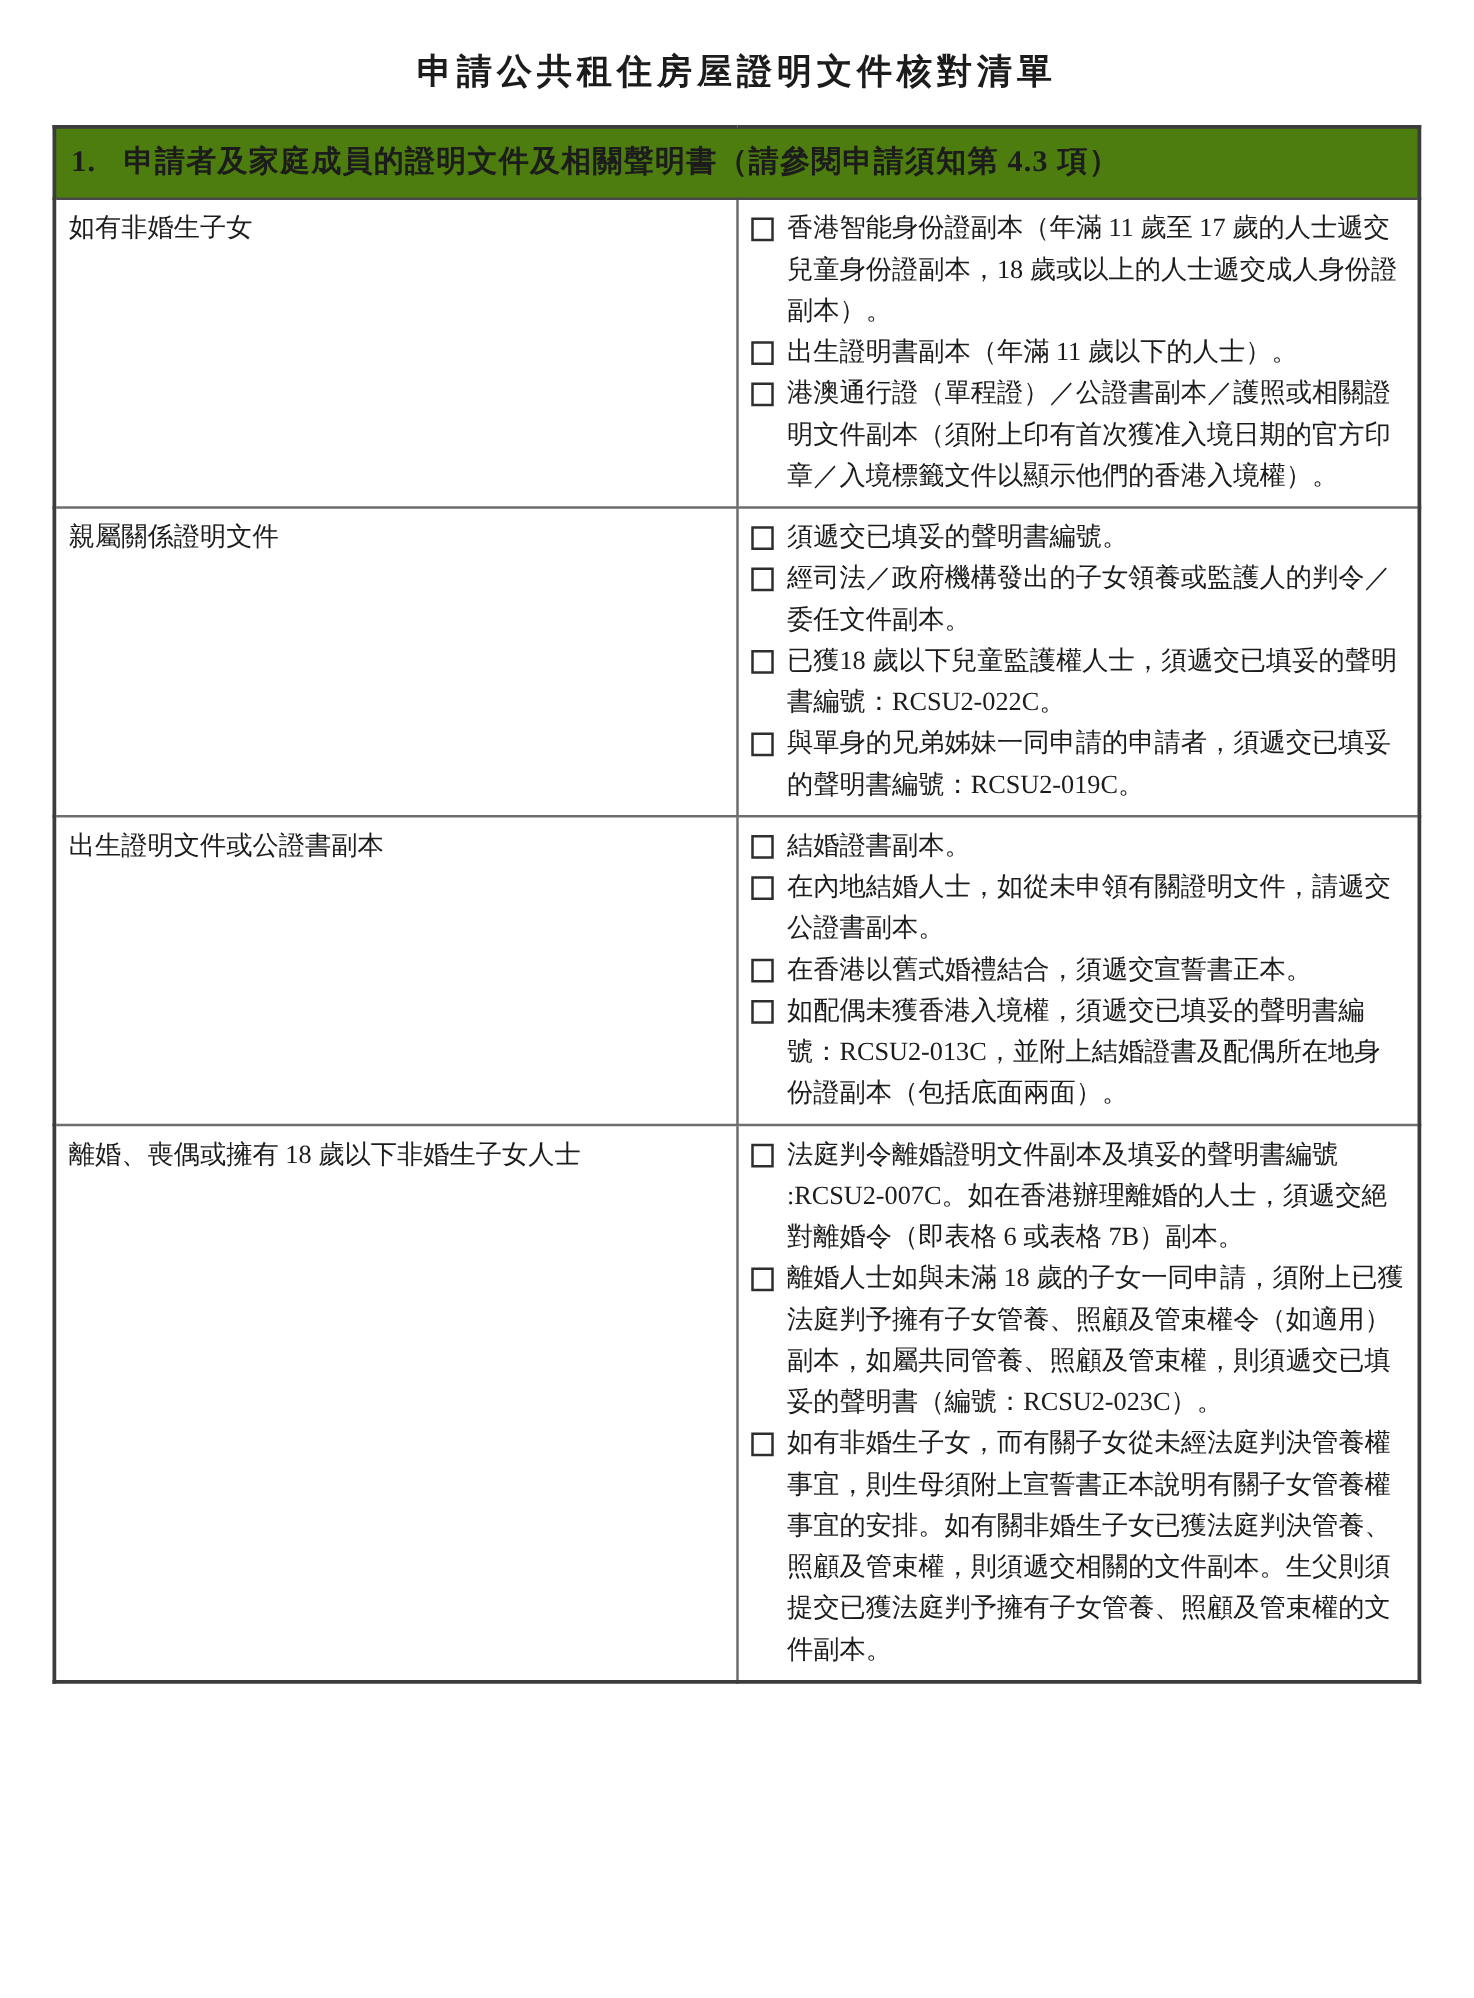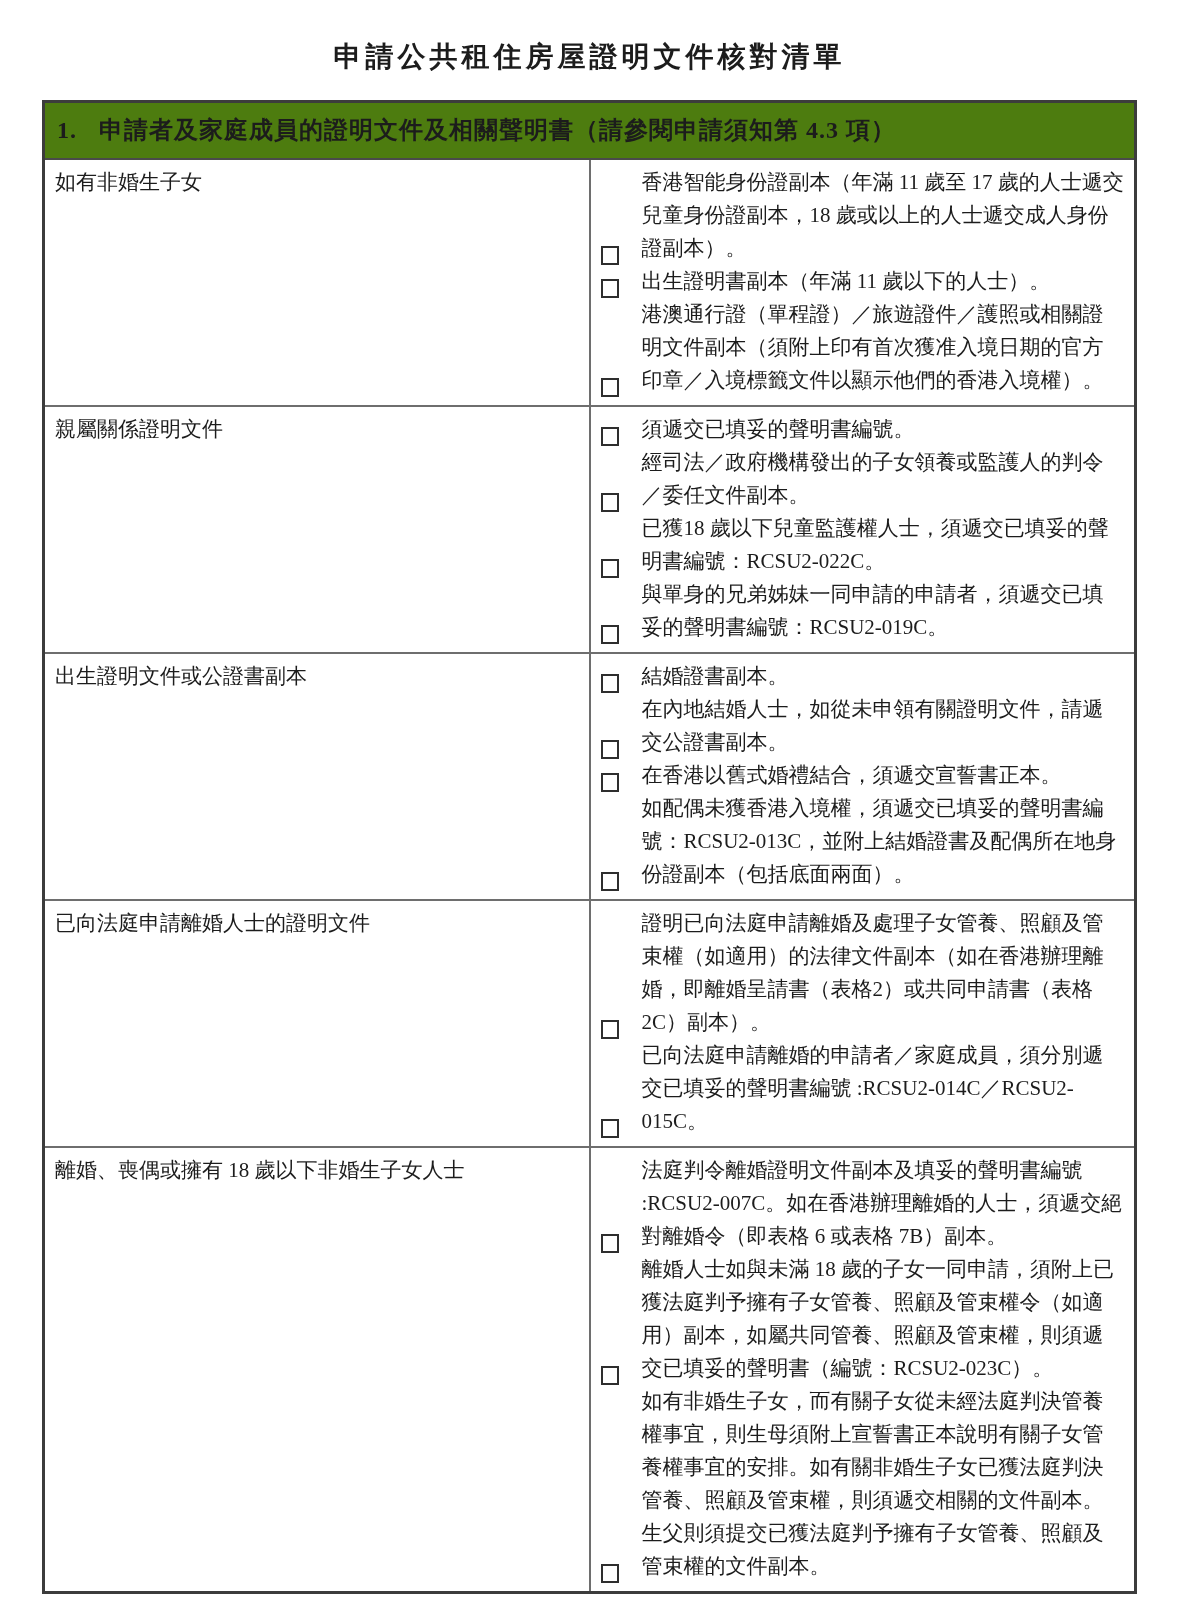--- a/index.html
+++ b/index.html
@@ -55,22 +55,22 @@
     margin-right: 22px;
   }
   td.label-cell {
     width: 248px;
   }
   td.items-cell {
     padding-left: 12px;
   }
   .check-item {
     display: flex;
-    align-items: flex-end;
-    gap: 23px;
+    align-items: flex-start;
+    gap: 11px;
   }
   .checkbox {
     flex: 0 0 auto;
     width: 14px;
     height: 15px;
     border: 2px solid #2e2e2e;
     margin-top: 8px;
     background: #ffffff;
   }
   .item-text {
@@ -93,21 +93,21 @@
             <div class="check-item">
               <span class="checkbox"></span>
               <span class="item-text">香港智能身份證副本（年滿 11 歲至 17 歲的人士遞交兒童身份證副本，18 歲或以上的人士遞交成人身份證副本）。</span>
             </div>
             <div class="check-item">
               <span class="checkbox"></span>
               <span class="item-text">出生證明書副本（年滿 11 歲以下的人士）。</span>
             </div>
             <div class="check-item">
               <span class="checkbox"></span>
-              <span class="item-text">港澳通行證（單程證）／旅遊證件／護照或相關證明文件副本（須附上印有首次獲准入境日期的官方印章／入境標籤文件以顯示他們的香港入境權）。</span>
+              <span class="item-text">港澳通行證（單程證）／公證書副本／護照或相關證明文件副本（須附上印有首次獲准入境日期的官方印章／入境標籤文件以顯示他們的香港入境權）。</span>
             </div>
           </td>
         </tr>
         <tr>
           <td class="label-cell">親屬關係證明文件</td>
           <td class="items-cell">
             <div class="check-item">
               <span class="checkbox"></span>
               <span class="item-text">須遞交已填妥的聲明書編號。</span>
             </div>
@@ -140,33 +140,20 @@
               <span class="checkbox"></span>
               <span class="item-text">在香港以舊式婚禮結合，須遞交宣誓書正本。</span>
             </div>
             <div class="check-item">
               <span class="checkbox"></span>
               <span class="item-text">如配偶未獲香港入境權，須遞交已填妥的聲明書編號：RCSU2-013C，並附上結婚證書及配偶所在地身份證副本（包括底面兩面）。</span>
             </div>
           </td>
         </tr>
         <tr>
-          <td class="label-cell">已向法庭申請離婚人士的證明文件</td>
-          <td class="items-cell">
-            <div class="check-item">
-              <span class="checkbox"></span>
-              <span class="item-text">證明已向法庭申請離婚及處理子女管養、照顧及管束權（如適用）的法律文件副本（如在香港辦理離婚，即離婚呈請書（表格2）或共同申請書（表格2C）副本）。</span>
-            </div>
-            <div class="check-item">
-              <span class="checkbox"></span>
-              <span class="item-text">已向法庭申請離婚的申請者／家庭成員，須分別遞交已填妥的聲明書編號 :RCSU2-014C／RCSU2-015C。</span>
-            </div>
-          </td>
-        </tr>
-        <tr>
           <td class="label-cell">離婚、喪偶或擁有 18 歲以下非婚生子女人士</td>
           <td class="items-cell">
             <div class="check-item">
               <span class="checkbox"></span>
               <span class="item-text">法庭判令離婚證明文件副本及填妥的聲明書編號 :RCSU2-007C。如在香港辦理離婚的人士，須遞交絕對離婚令（即表格 6 或表格 7B）副本。</span>
             </div>
             <div class="check-item">
               <span class="checkbox"></span>
               <span class="item-text">離婚人士如與未滿 18 歲的子女一同申請，須附上已獲法庭判予擁有子女管養、照顧及管束權令（如適用）副本，如屬共同管養、照顧及管束權，則須遞交已填妥的聲明書（編號：RCSU2-023C）。</span>
             </div>

